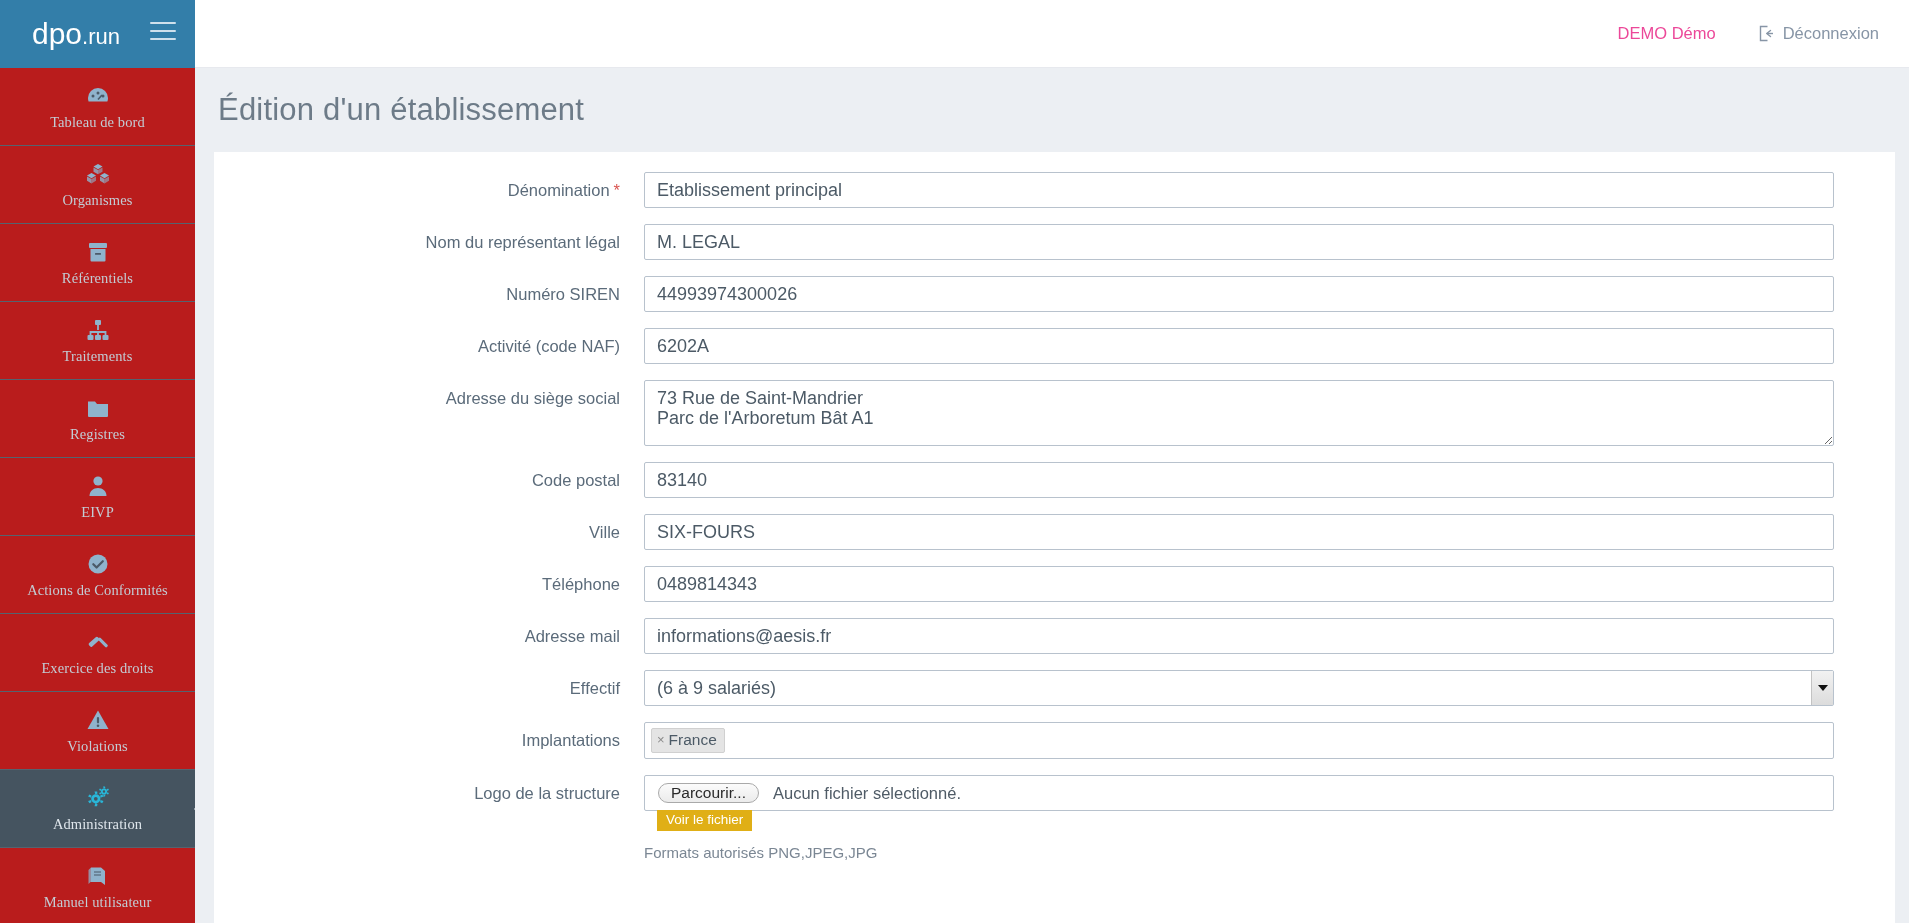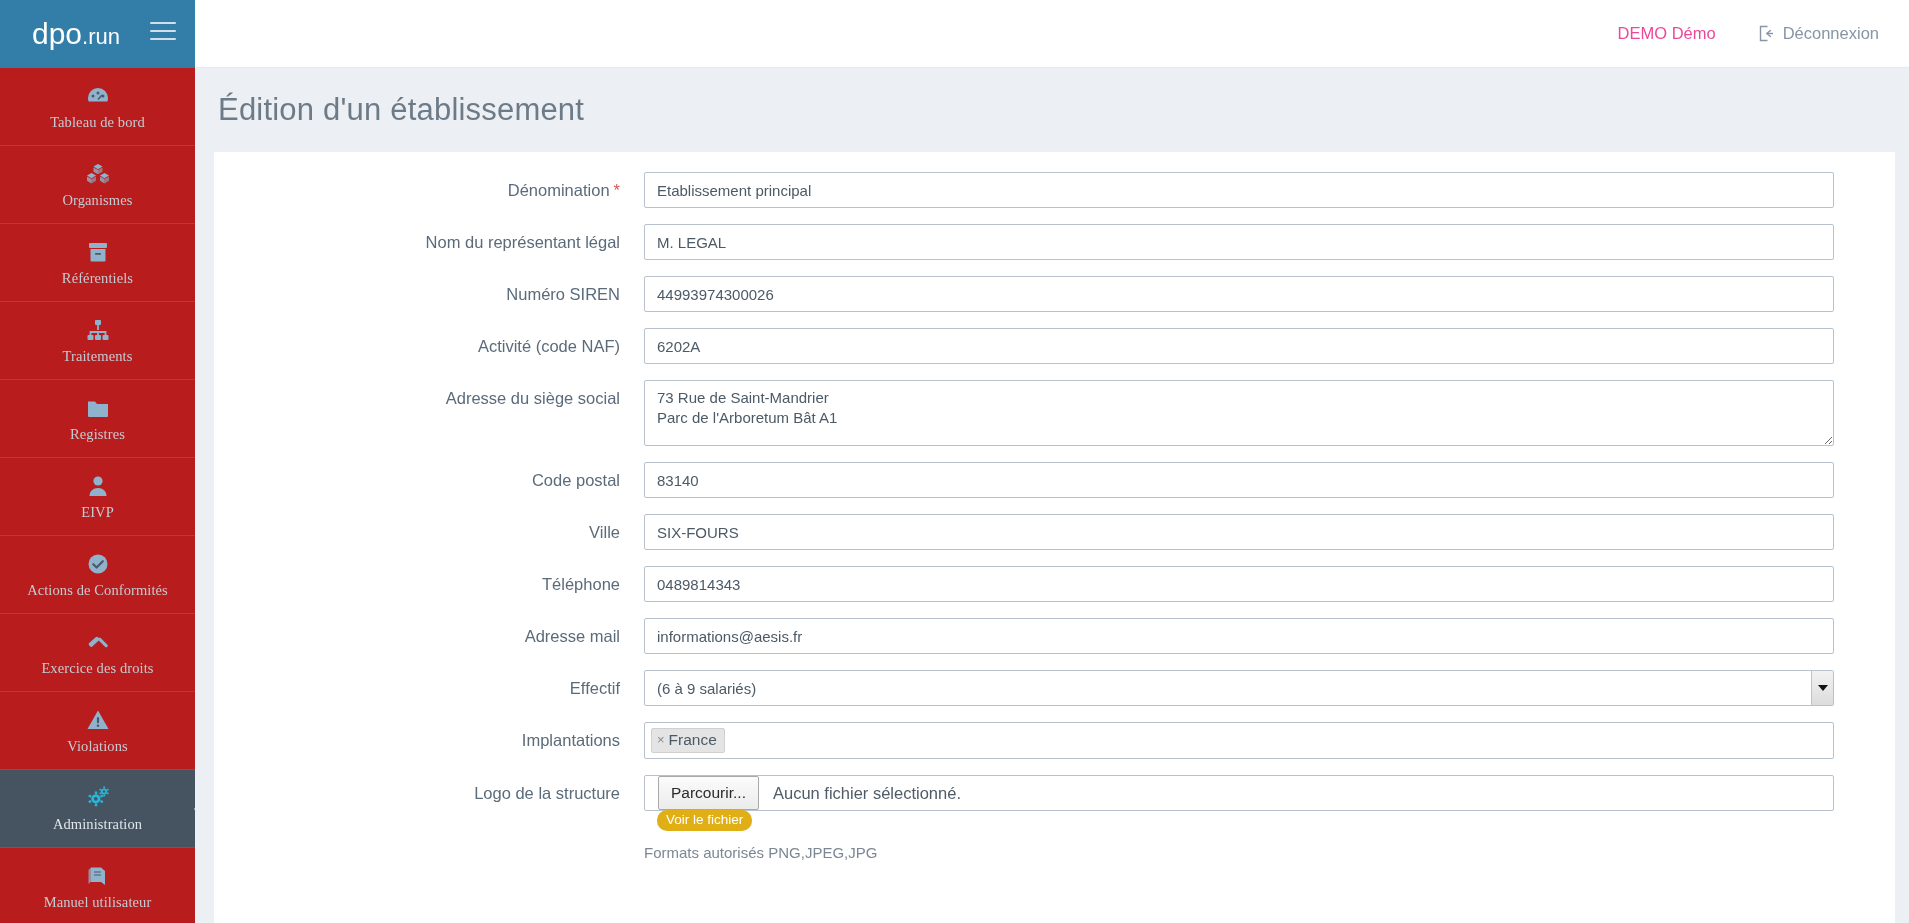--- a/index.html
+++ b/index.html
@@ -144,21 +144,21 @@
   .form-row .label .req { color: #d9534f; margin-left: 4px; }
   .form-row .control { width: 1190px; }
 
   .txt-input {
     display: block;
     width: 1190px;
     height: 36px;
     border: 1px solid #b8c2cd;
     border-radius: 2px;
     padding: 0 12px;
-    font-size: 15px;
+    font-size: 18px;
     font-family: "Liberation Sans", sans-serif;
     color: #4c5a66;
     background: #fff;
     outline: none;
   }
   textarea.txt-input {
     height: 66px;
     padding: 7px 12px;
     line-height: 20px;
     resize: vertical;
@@ -215,25 +215,25 @@
     height: 36px;
     border: 1px solid #b8c2cd;
     border-radius: 2px;
     background: #fff;
     display: flex; align-items: center;
     padding: 0;
     position: relative;
   }
   .file-btn {
     margin-left: 13px;
-    height: 34px;
+    height: 20px;
     min-width: 100px;
     background: linear-gradient(#fbfbfb,#ebebeb);
     border: 1px solid #a9a9a9;
-    border-radius: 2px;
+    border-radius: 10px;
     font-size: 15.5px;
     color: #2a2a2a;
     display: flex; align-items: center; justify-content: center;
     padding: 0 12px;
     cursor: pointer;
     font-family: "Liberation Sans", sans-serif;
   }
   .file-status {
     margin-left: 14px;
     font-size: 16.5px;
@@ -241,21 +241,21 @@
   }
   .view-file-btn {
     position: absolute;
     left: 12px;
     top: 34px;
     background: #e0af16;
     color: #ffffff;
     font-size: 13.5px;
     padding: 3px 9px 4px 9px;
     border: none;
-    border-radius: 10px;
+    border-radius: 0;
     cursor: pointer;
     font-family: "Liberation Sans", sans-serif;
     line-height: 14px;
     white-space: nowrap;
   }
   .formats-note {
     margin-top: 33px;
     font-size: 15px;
     color: #7b8794;
   }

